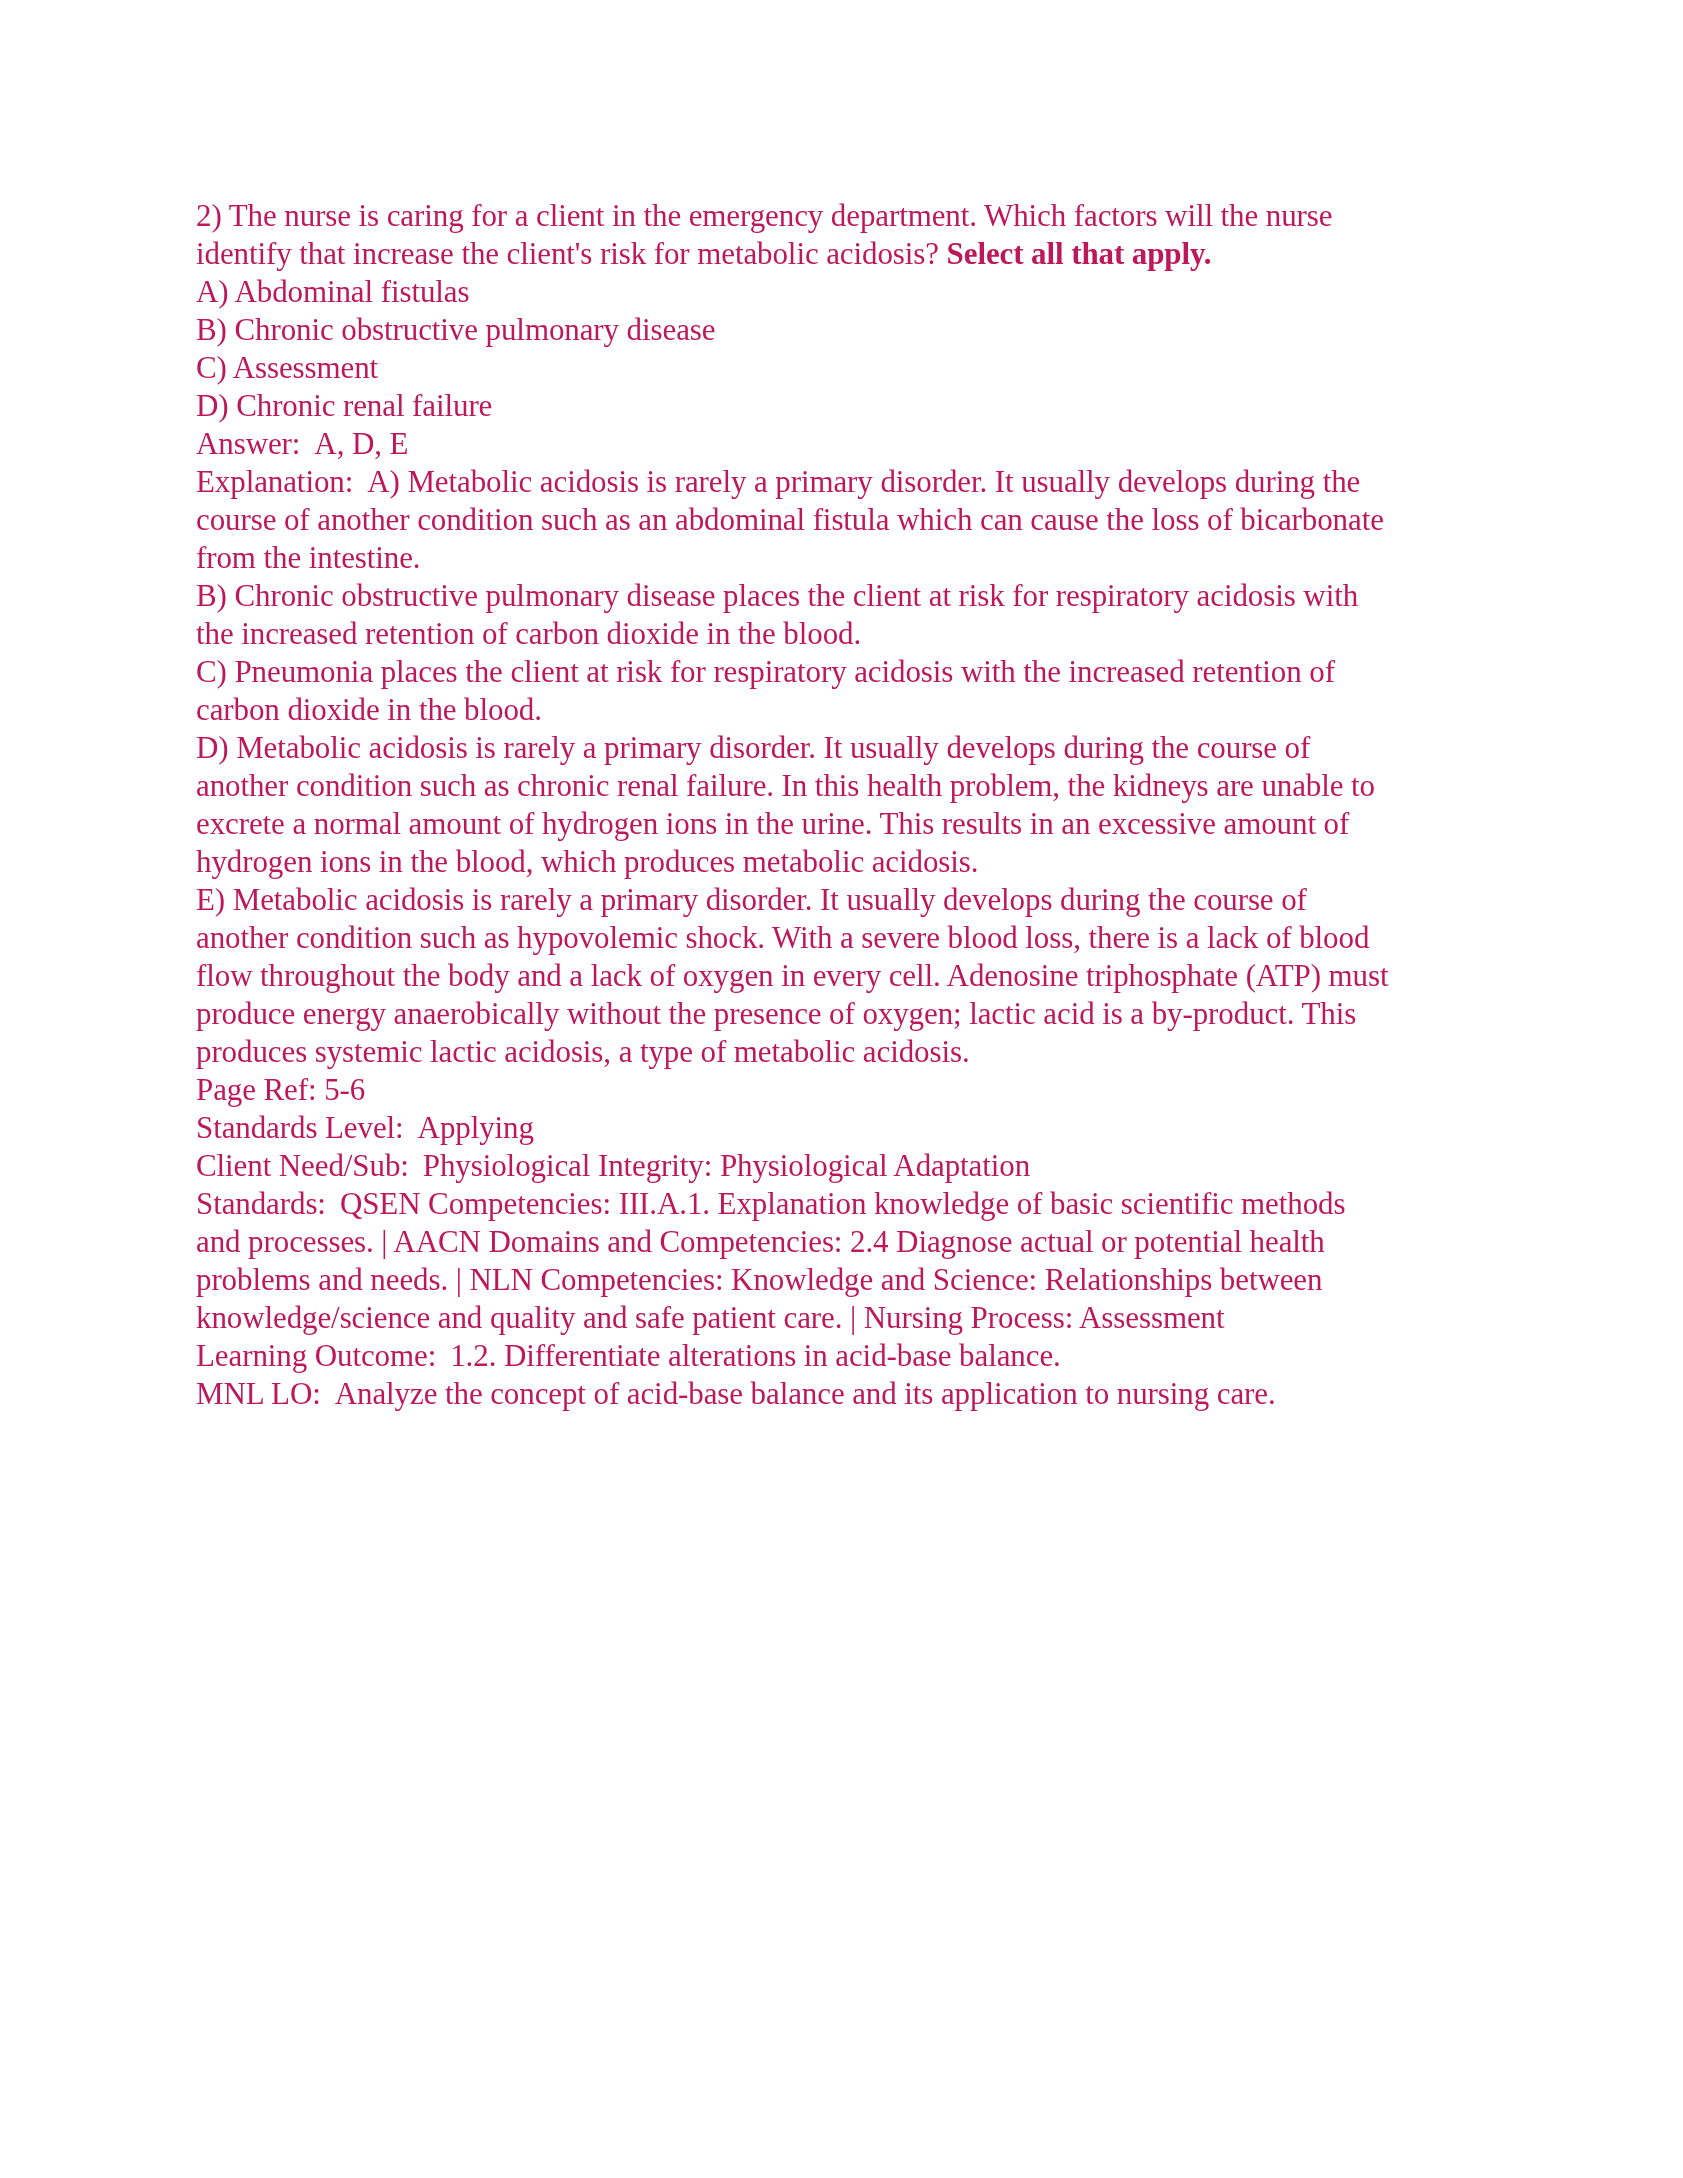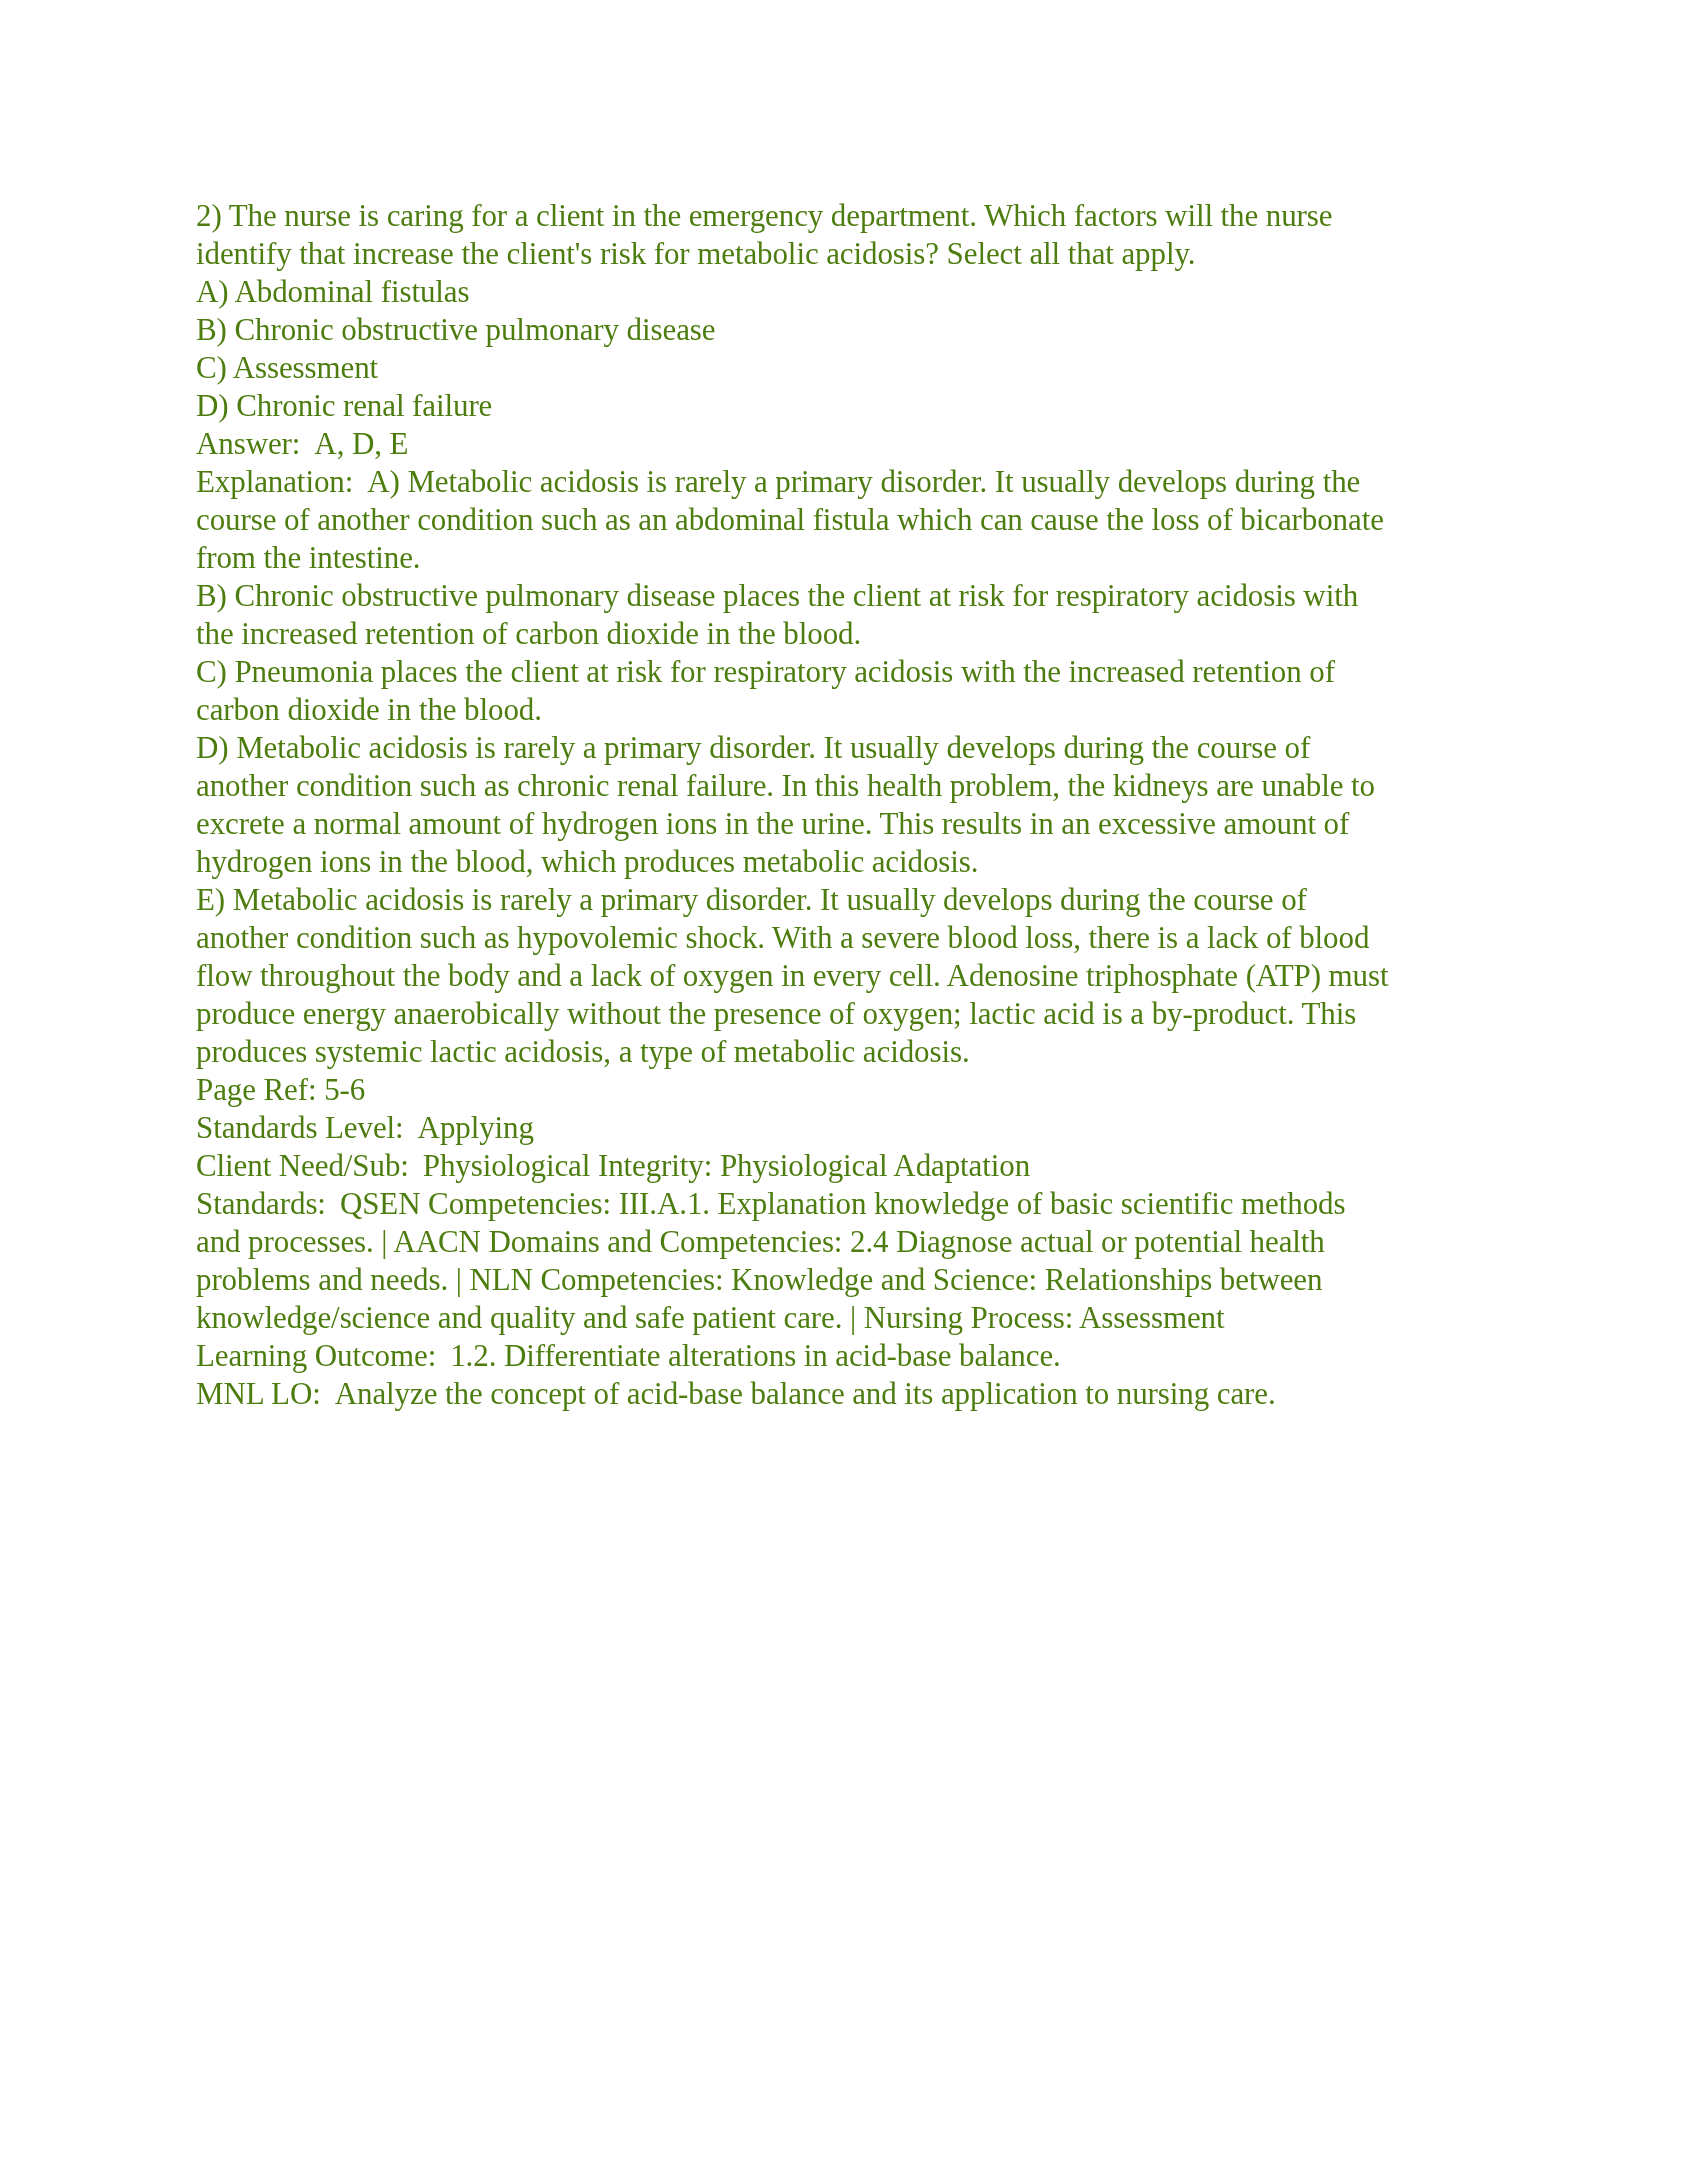--- a/index.html
+++ b/index.html
@@ -5,25 +5,25 @@
   html, body { margin: 0; padding: 0; background: #ffffff; }
   body { width: 1683px; height: 2178px; position: relative; overflow: hidden; }
   .page {
     position: absolute;
     left: 196px;
     top: 197px;
     width: 1307px;
     font-family: "Liberation Serif", "DejaVu Serif", serif;
     font-size: 31px;
     line-height: 38px;
-    color: #4d7c0f;
+    color: #be185d;
     letter-spacing: -0.1px;
   }
   .line { white-space: nowrap; }
-  .bold { font-weight: normal; }
+  .bold { font-weight: bold; }
   .gap { display: inline-block; width: 14px; }
 </style>
 </head>
 <body>
 
 <div class="page">
 
   <div>
     <div class="line">2) The nurse is caring for a client in the emergency department. Which factors will the nurse</div>
     <div class="line"><span>identify that increase the client's risk for metabolic acidosis?</span> <span class="bold">Select all that apply.</span></div>

